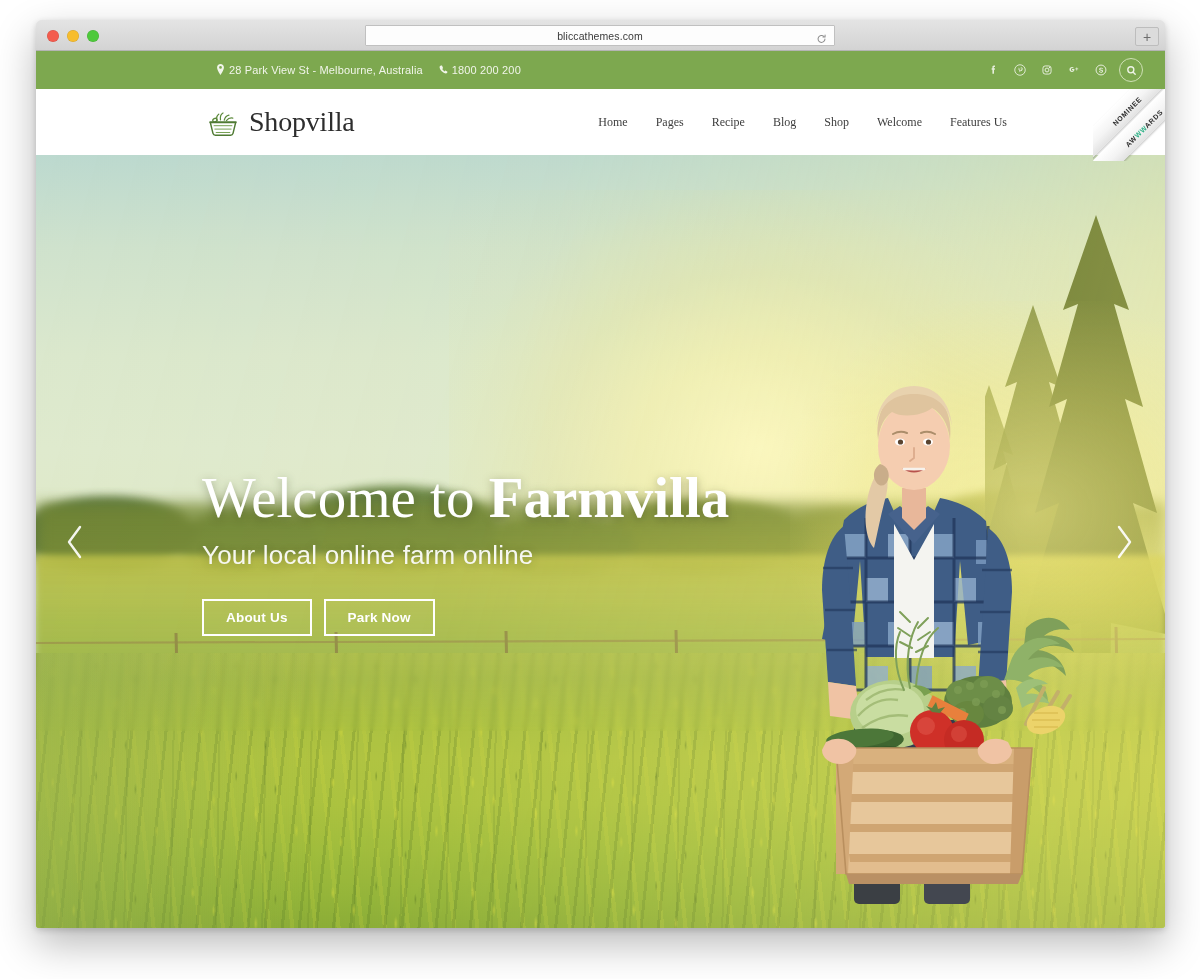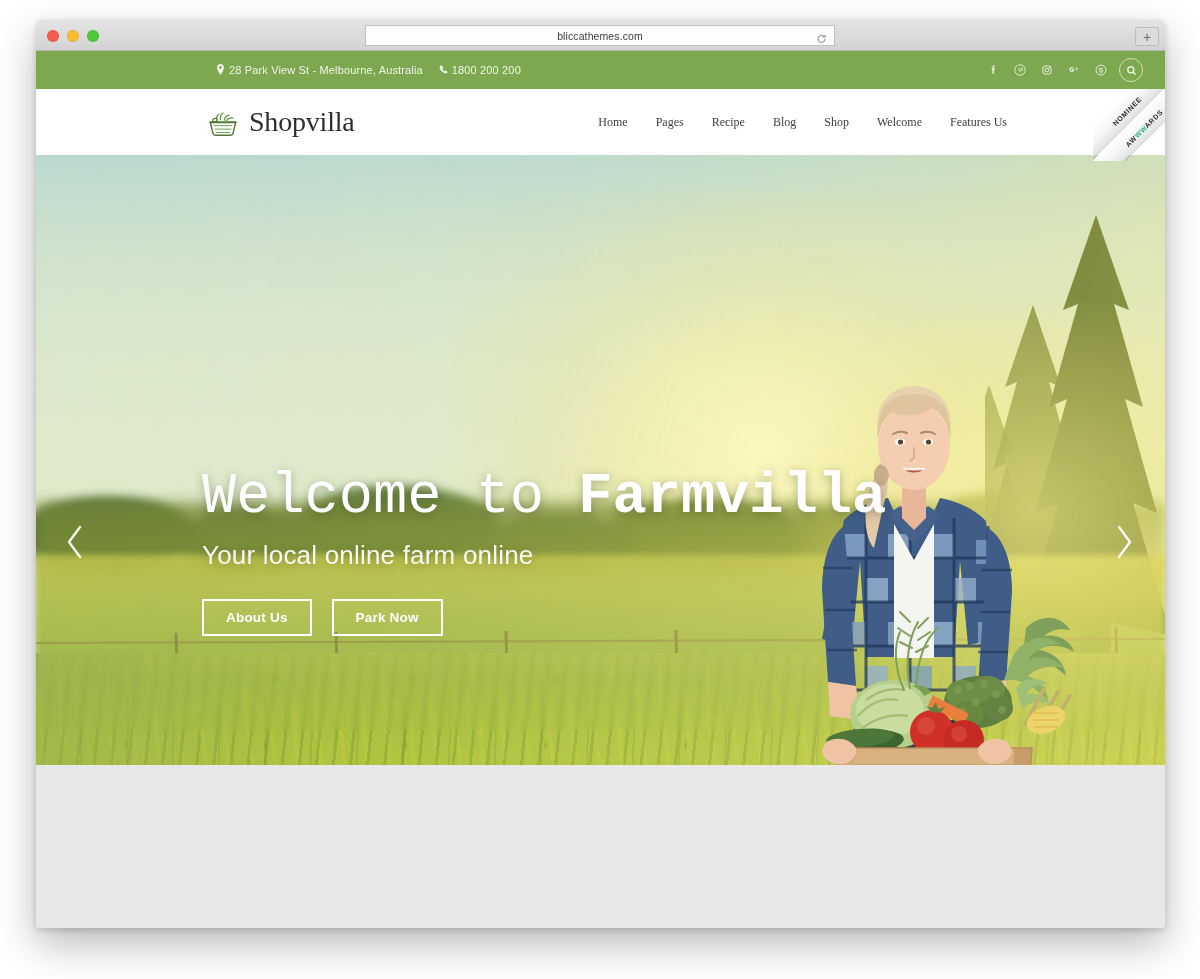--- a/index.html
+++ b/index.html
@@ -56,21 +56,21 @@
     background: #dcdcdc;
     border: 1px solid #bdbdbd;
     border-radius: 2px;
     display: flex; align-items: center; justify-content: center;
     font-size: 14px; color: #6d6d6d; line-height: 1;
   }
 
   
   .viewport {
     position: relative;
-    width: 100%; height: 714px;
+    width: 100%; height: 877px;
     background: #fff;
     overflow: hidden;
   }
 
   
   .topbar {
     position: relative;
     height: 38px;
     background: #7da84f;
     display: flex; align-items: center;
@@ -331,41 +331,41 @@
     pointer-events: none;
   }
 
   
   .hero-content {
     position: absolute;
     left: 166px; top: 314px;
     z-index: 6;
   }
   .hero-title {
-    font-family: Liberation Mono, monospace;
+    font-family: Liberation Serif, serif;
     font-size: 57px;
     line-height: 1.0;
     color: #ffffff;
     text-shadow: 0 2px 10px rgba(40,50,20,.35);
     white-space: nowrap;
   }
   .hero-title .ht-light { font-weight: normal; }
   .hero-title .ht-bold  { font-weight: bold; }
   .hero-sub {
     margin-top: 14px;
     font-family: "Liberation Sans", sans-serif;
     font-size: 26px;
     font-weight: 300;
     color: #f6f7f0;
     text-shadow: 0 1px 8px rgba(40,50,20,.32);
     letter-spacing: .2px;
   }
   .hero-buttons {
     margin-top: 28px;
-    display: flex; gap: 20px;
+    display: flex; gap: 12px;
   }
   .hero-btn {
     border: 2px solid #ffffff;
     color: #ffffff;
     font-size: 13.5px;
     font-weight: bold;
     padding: 9px 22px;
     letter-spacing: .2px;
     background: rgba(255,255,255,0.03);
     white-space: nowrap;

